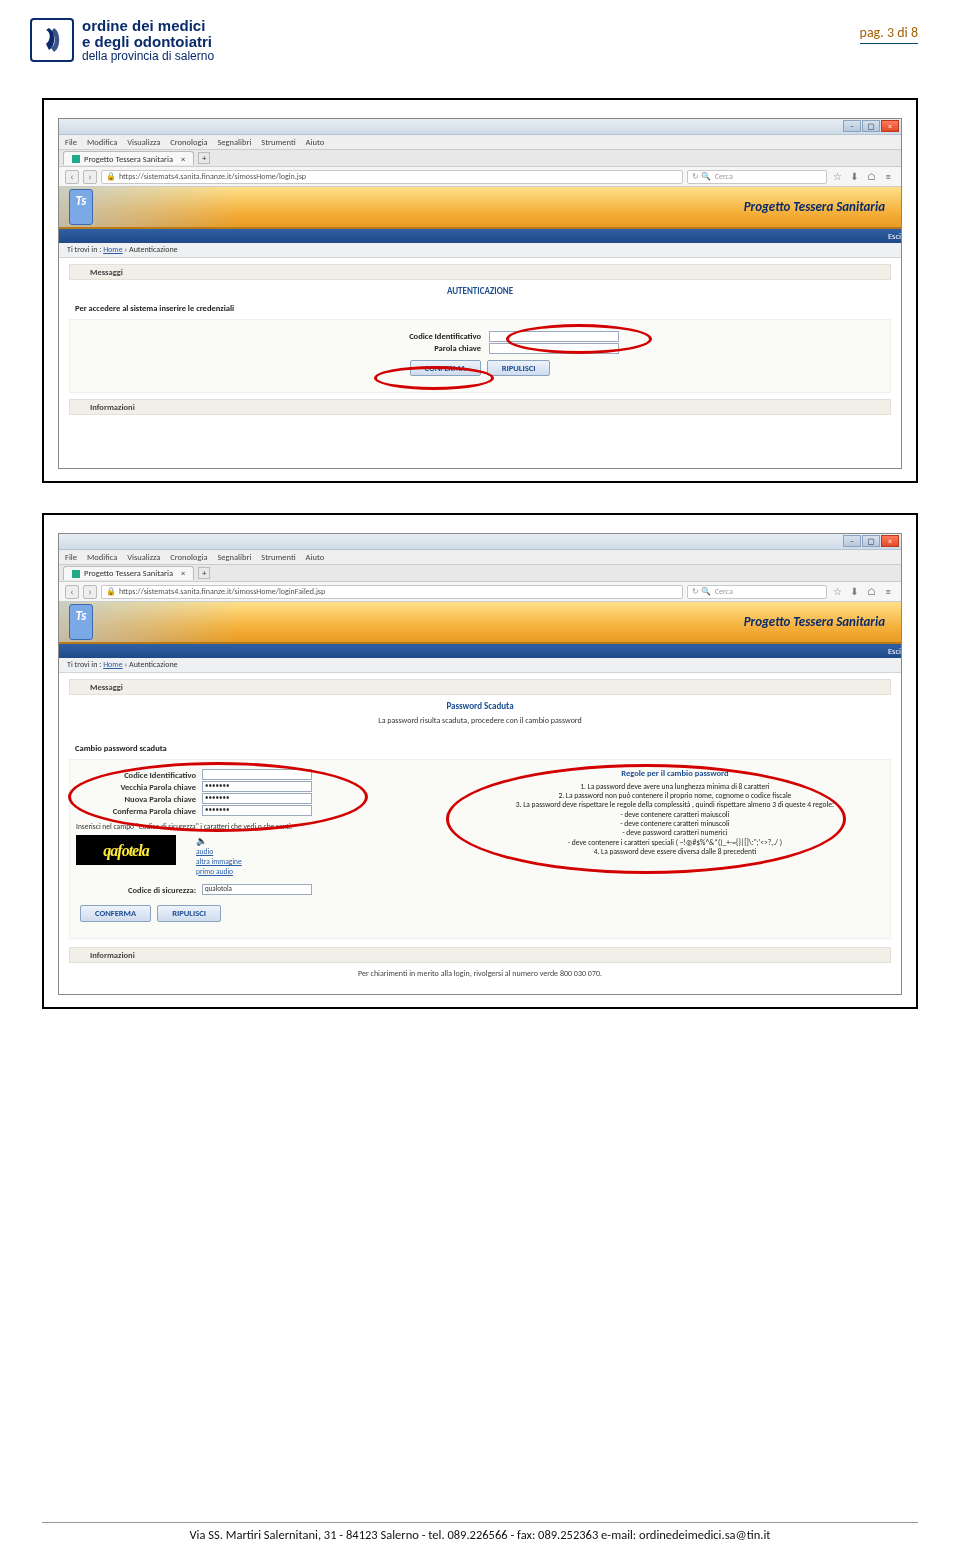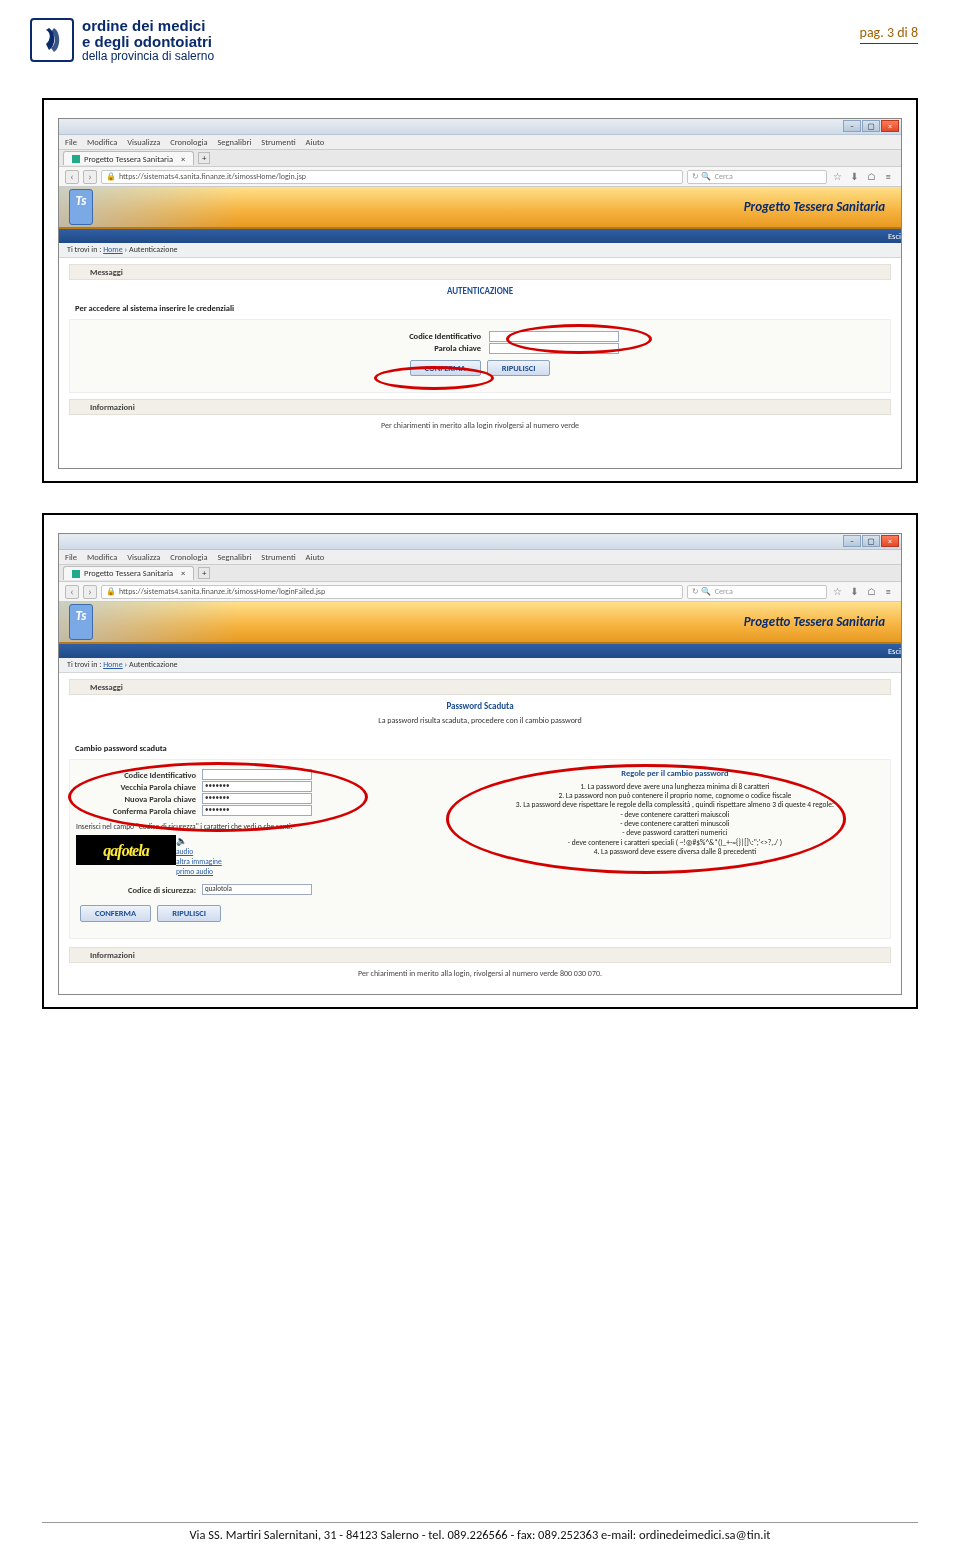--- a/index.html
+++ b/index.html
@@ -161,21 +161,21 @@
   .foot-note { text-align:center; font-size:8px; color:#444; padding:4px 0 8px 0;}
 
   .two-col { display:flex; gap:10px; }
   .two-col .left { flex: 0 0 47%; position:relative;}
   .two-col .right { flex: 1; position:relative;}
   .rules-title { text-align:center; color:#1b4e91; font-weight:bold; font-size:8.5px; margin-bottom:3px;}
   .rules { font-size:7.5px; color:#222; text-align:center; line-height:1.25;}
   .formrow2 { display:flex; gap:6px; margin:1px 0; align-items:center;}
   .formrow2 .lbl { width:120px; text-align:right; font-size:8.5px; font-weight:bold;}
   .formrow2 .inp { width:110px; height:11px; border:1px solid #9da9c0; background:#fff; font-size:7px; padding-left:2px;}
-  .captcha-row { display:flex; gap:0; align-items:flex-start; margin-top:4px;}
+  .captcha-row { display:flex; gap:20px; align-items:flex-start; margin-top:4px;}
   .captcha-img {
     width:100px; height:30px; background:#000; color:#ffeb3b; font-style:italic;
     font-family: "Comic Sans MS", cursive; font-size:16px; font-weight:bold;
     display:flex; align-items:center; justify-content:center;
     letter-spacing:-1px;
   }
   .captcha-links { font-size:7.5px; color:#2a5fa8; line-height:1.3;}
   .captcha-links div { text-decoration:underline;}
   .big-ellipse {
     position:absolute; border:3px solid #d30000; border-radius:50%;
@@ -285,21 +285,20 @@
           <div class="inp"></div>
         </div>
         <div class="btns">
           <div class="btn">CONFERMA</div>
           <div class="btn">RIPULISCI</div>
         </div>
         <div class="ellipse-red" style="width:120px;height:24px;left:304px;top:46px;"></div>
         <div class="ellipse-red" style="width:146px;height:30px;left:436px;top:4px;"></div>
       </div>
       <div class="sect-label" style="margin-top:6px;">Informazioni</div>
-      <div class="foot-note">Per chiarimenti in merito alla login rivolgersi al numero verde</div>
     </div>
   </div>
 </div>
 
 <div class="card">
 
   <div class="browser" style="position:relative;">
     <div class="titlebar">
       <div class="winbtns">
         <div class="winbtn">–</div>

